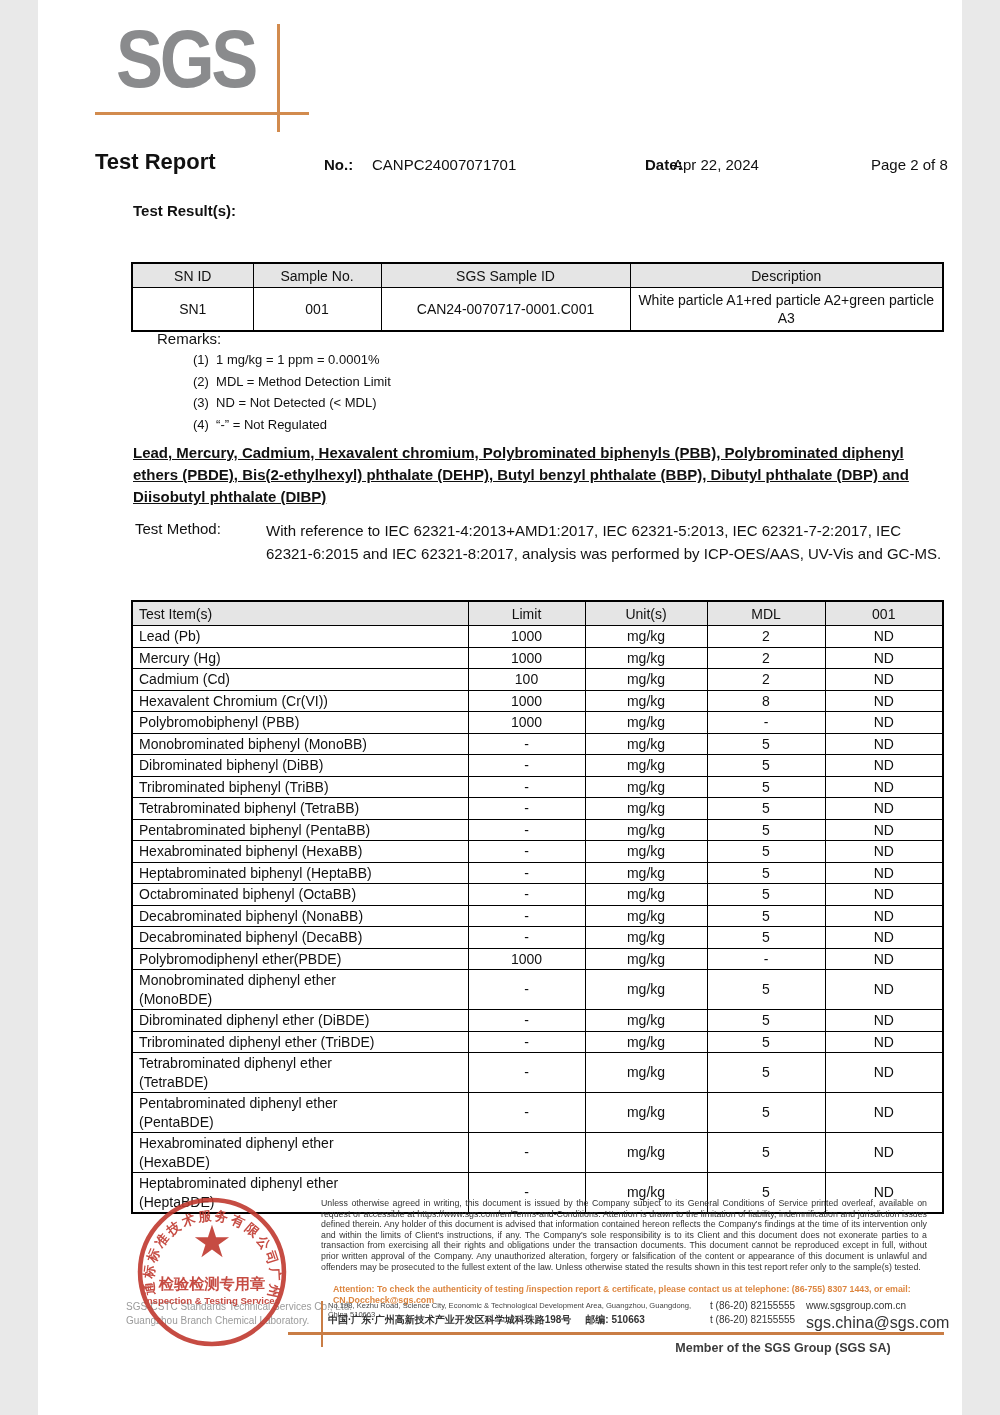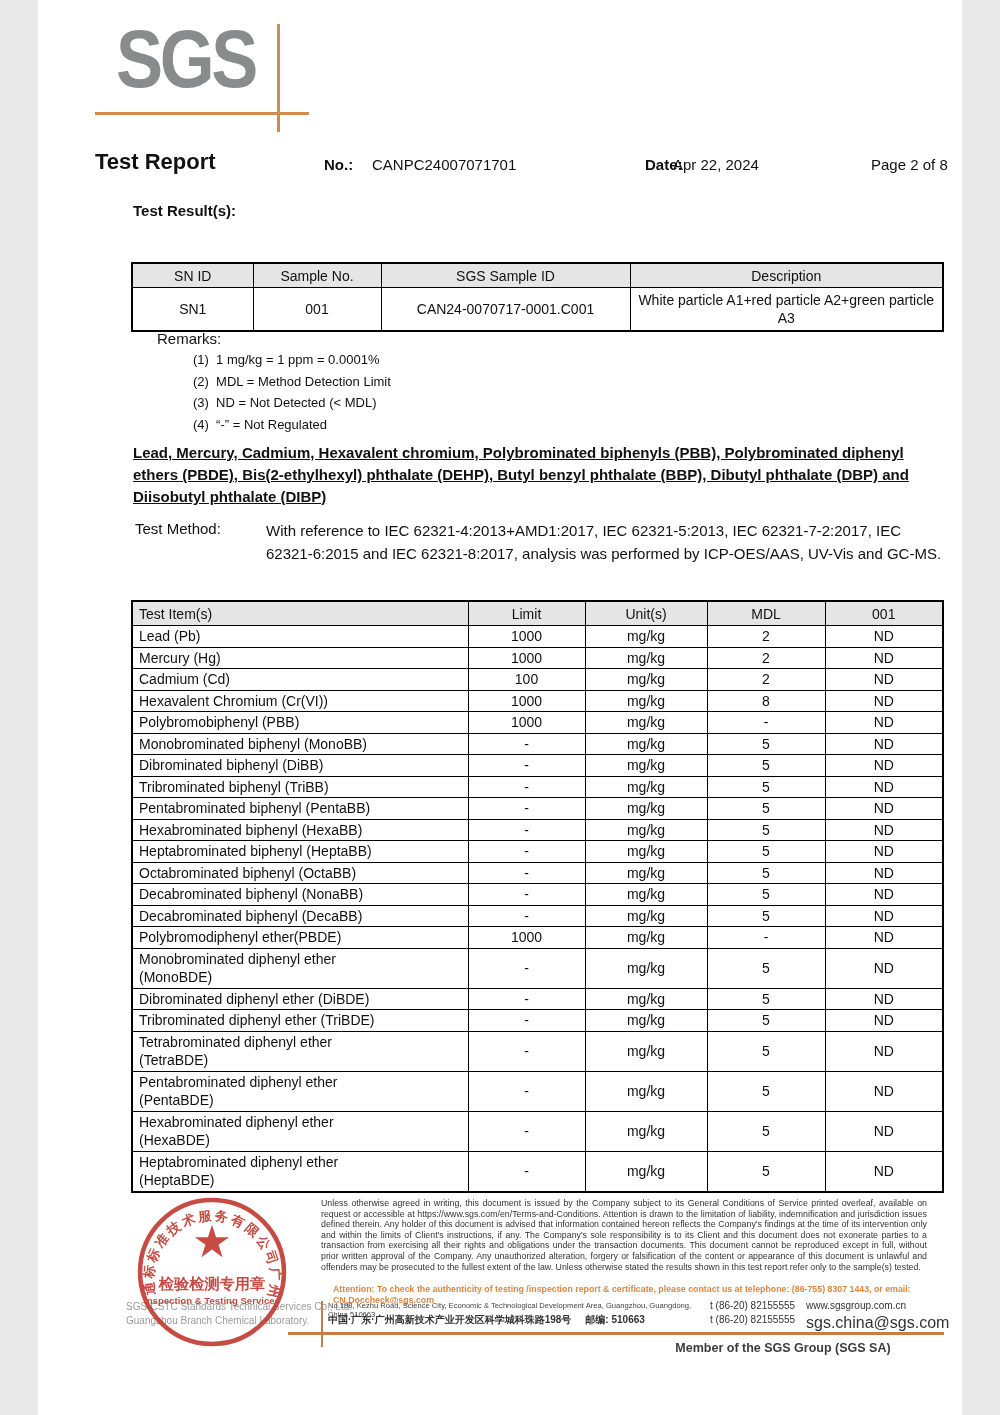--- a/index.html
+++ b/index.html
@@ -188,20 +188,27 @@
         <td class="c-mid">ND</td>
       </tr>
         <tr>
         <td class="c-item">Tribrominated biphenyl (TriBB)</td>
         <td class="c-mid">-</td>
         <td class="c-mid">mg/kg</td>
         <td class="c-mid">5</td>
         <td class="c-mid">ND</td>
       </tr>
         <tr>
+        <td class="c-item">Tetrabrominated biphenyl (TetraBB)</td>
+        <td class="c-mid">-</td>
+        <td class="c-mid">mg/kg</td>
+        <td class="c-mid">5</td>
+        <td class="c-mid">ND</td>
+      </tr>
+        <tr>
         <td class="c-item">Pentabrominated biphenyl (PentaBB)</td>
         <td class="c-mid">-</td>
         <td class="c-mid">mg/kg</td>
         <td class="c-mid">5</td>
         <td class="c-mid">ND</td>
       </tr>
         <tr>
         <td class="c-item">Hexabrominated biphenyl (HexaBB)</td>
         <td class="c-mid">-</td>
         <td class="c-mid">mg/kg</td>

